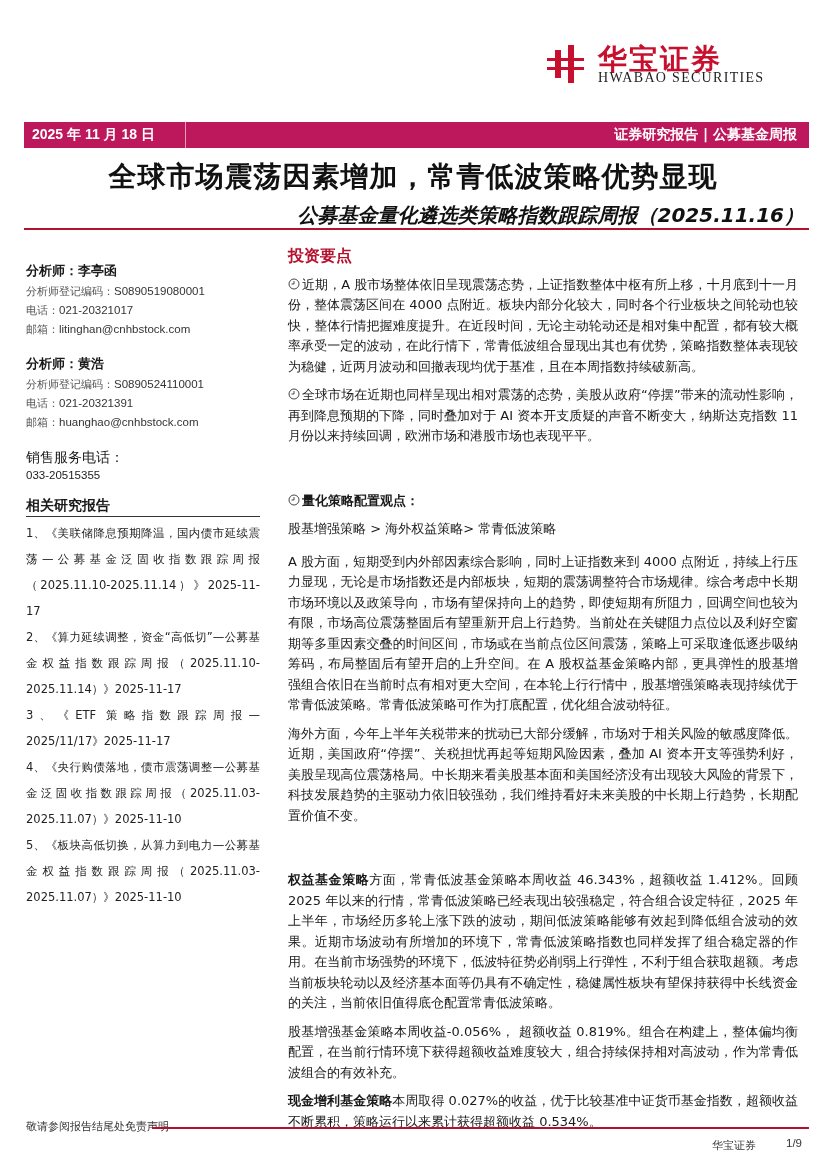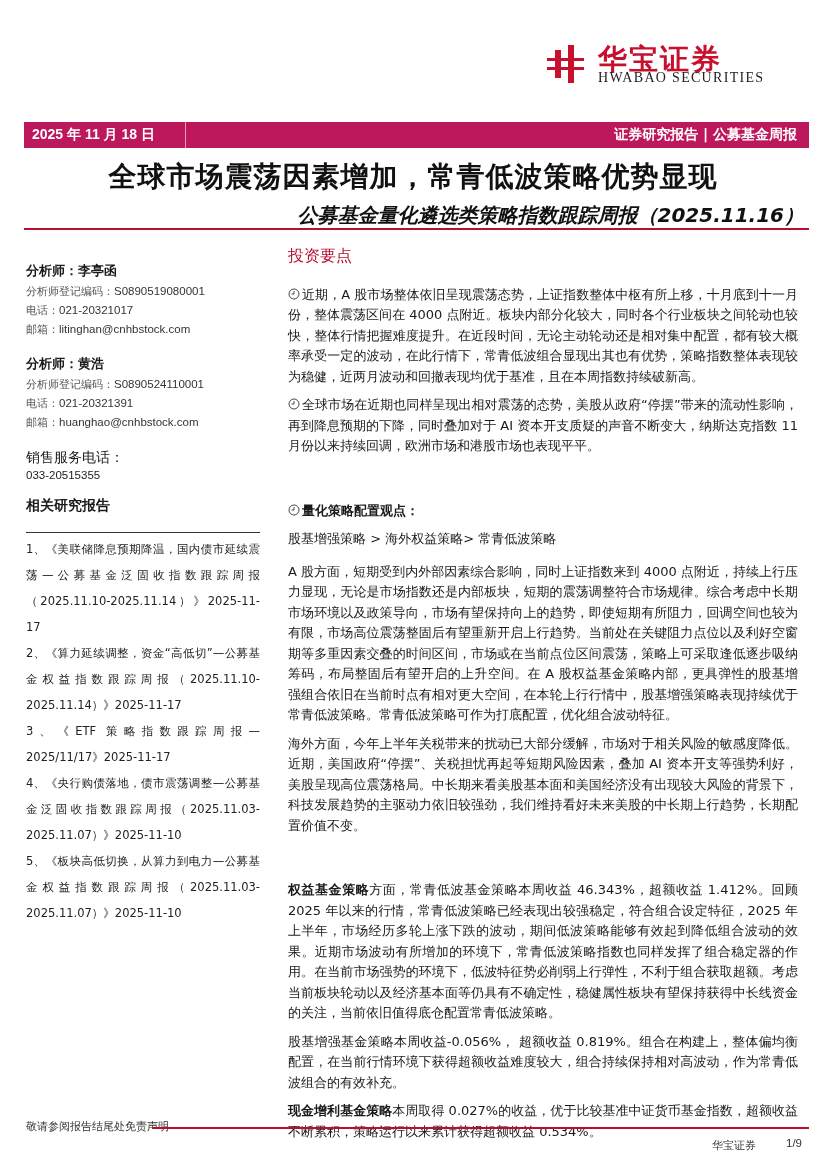--- a/index.html
+++ b/index.html
@@ -32,26 +32,26 @@
 
   
   .left { position: absolute; left: 26px; top: 262px; width: 234px; font-size: 11.5px; line-height: 18px; }
   .analyst-name { font-weight: bold; font-size: 13px; font-family: "DejaVu Serif", serif; margin-bottom: 2px; }
   .analyst-line { color: #333; font-family: "Liberation Sans", sans-serif; }
   .analyst-line .lbl { font-family: "DejaVu Sans", sans-serif; color:#555; font-size: 11px; }
   .block { margin-bottom: 10px; }
   .sales-title { font-weight: normal; font-size: 14px; font-family: "DejaVu Serif", serif; }
   .sales-phone { font-family: "Liberation Sans", sans-serif; }
   .related-title { font-weight: bold; font-size: 14px; font-family: "DejaVu Serif", serif;
-                   border-bottom: 1.5px solid #333; padding-bottom: 18px; margin-top: 12px; margin-bottom: 3px; }
+                   border-bottom: 1.5px solid #333; padding-bottom: 2px; margin-top: 12px; margin-bottom: 3px; }
   .related-item { text-align: justify; font-size: 11.5px; line-height: 26px; color:#222; }
 
   
   .right { position: absolute; left: 288px; top: 246px; width: 510px; font-size: 13px; line-height: 20.5px; color:#1a1a1a; }
-  .sec-title { color: #b5112e; font-weight: normal; font-size: 16px; font-family: "DejaVu Serif", serif; margin-bottom: 18px; }
+  .sec-title { color: #b5112e; font-weight: bold; font-size: 16px; font-family: "DejaVu Serif", serif; margin-bottom: 8px; }
   .para { text-align: justify; margin: 0 0 8px 0; }
   .bullet { display: inline-block; width: 12px; height: 12px; vertical-align: -1px; margin-right: 2px; }
   .bullet svg { width: 12px; height: 12px; }
   .bold { font-weight: bold; font-family: "DejaVu Serif", serif; }
   .gap-lg { height: 36px; }
 
   
   .footer-note { position: absolute; left: 26px; top: 1119px; font-size: 11px; color: #333; }
   .footer-line { position: absolute; left: 152px; top: 1127px; width: 657px; height: 2px; background: #b5112e; }
   .footer-brand { position: absolute; right: 70px; top: 1138px; font-size: 11px; color:#333; }

